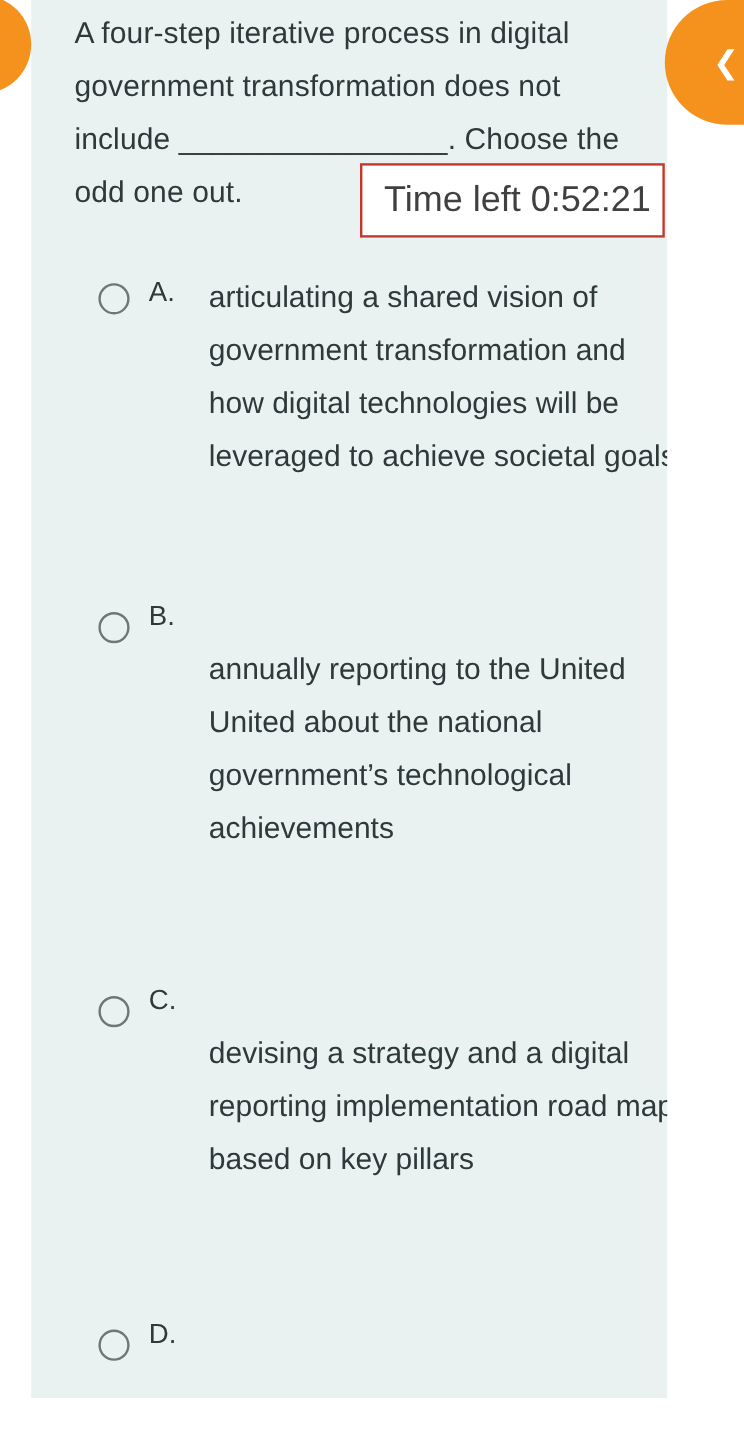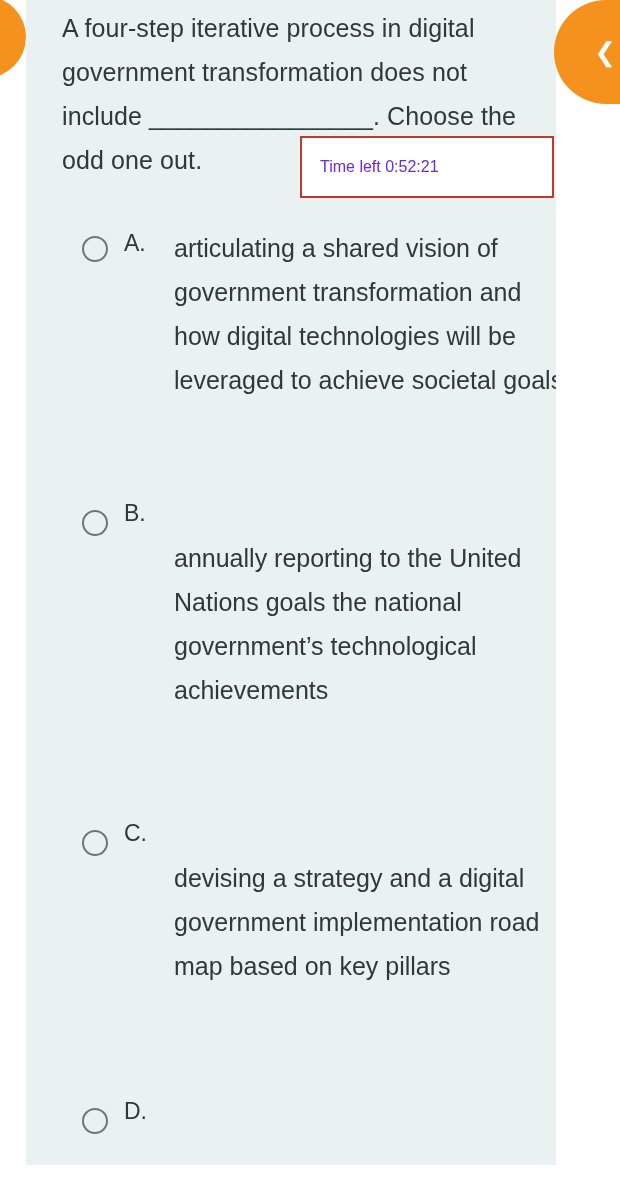--- a/index.html
+++ b/index.html
@@ -84,22 +84,22 @@
     border: 2px solid #c0392b;
     background: #ffffff;
     box-sizing: border-box;
     display: flex;
     align-items: center;
     justify-content: flex-start;
     padding-left: 18px;
     z-index: 4;
   }
   .timer-box .timer-text {
-    font-size: 16px;
-    color: #6d28d9;
+    font-size: 30px;
+    color: #404040;
     white-space: nowrap;
   }
 
   .options {
     position: absolute;
     left: 0;
     top: 218px;
     width: 530px;
   }
 
@@ -187,27 +187,27 @@
 
     <label class="option" id="opt-a">
       <span class="radio"></span>
       <span class="opt-letter">A.</span>
       <span class="opt-text">articulating a shared vision of government transformation and how digital technologies will be leveraged to achieve societal goals</span>
     </label>
 
     <label class="option" id="opt-b">
       <span class="radio"></span>
       <span class="opt-letter">B.</span>
-      <span class="opt-text">annually reporting to the United Nations goals the national government’s technological achievements</span>
+      <span class="opt-text">annually reporting to the United United about the national government’s technological achievements</span>
     </label>
 
     <label class="option" id="opt-c">
       <span class="radio"></span>
       <span class="opt-letter">C.</span>
-      <span class="opt-text">devising a strategy and a digital government implementation road map based on key pillars</span>
+      <span class="opt-text">devising a strategy and a digital reporting implementation road map based on key pillars</span>
     </label>
 
     <label class="option" id="opt-d">
       <span class="radio"></span>
       <span class="opt-letter">D.</span>
     </label>
 
   </div>
 </div>
 

